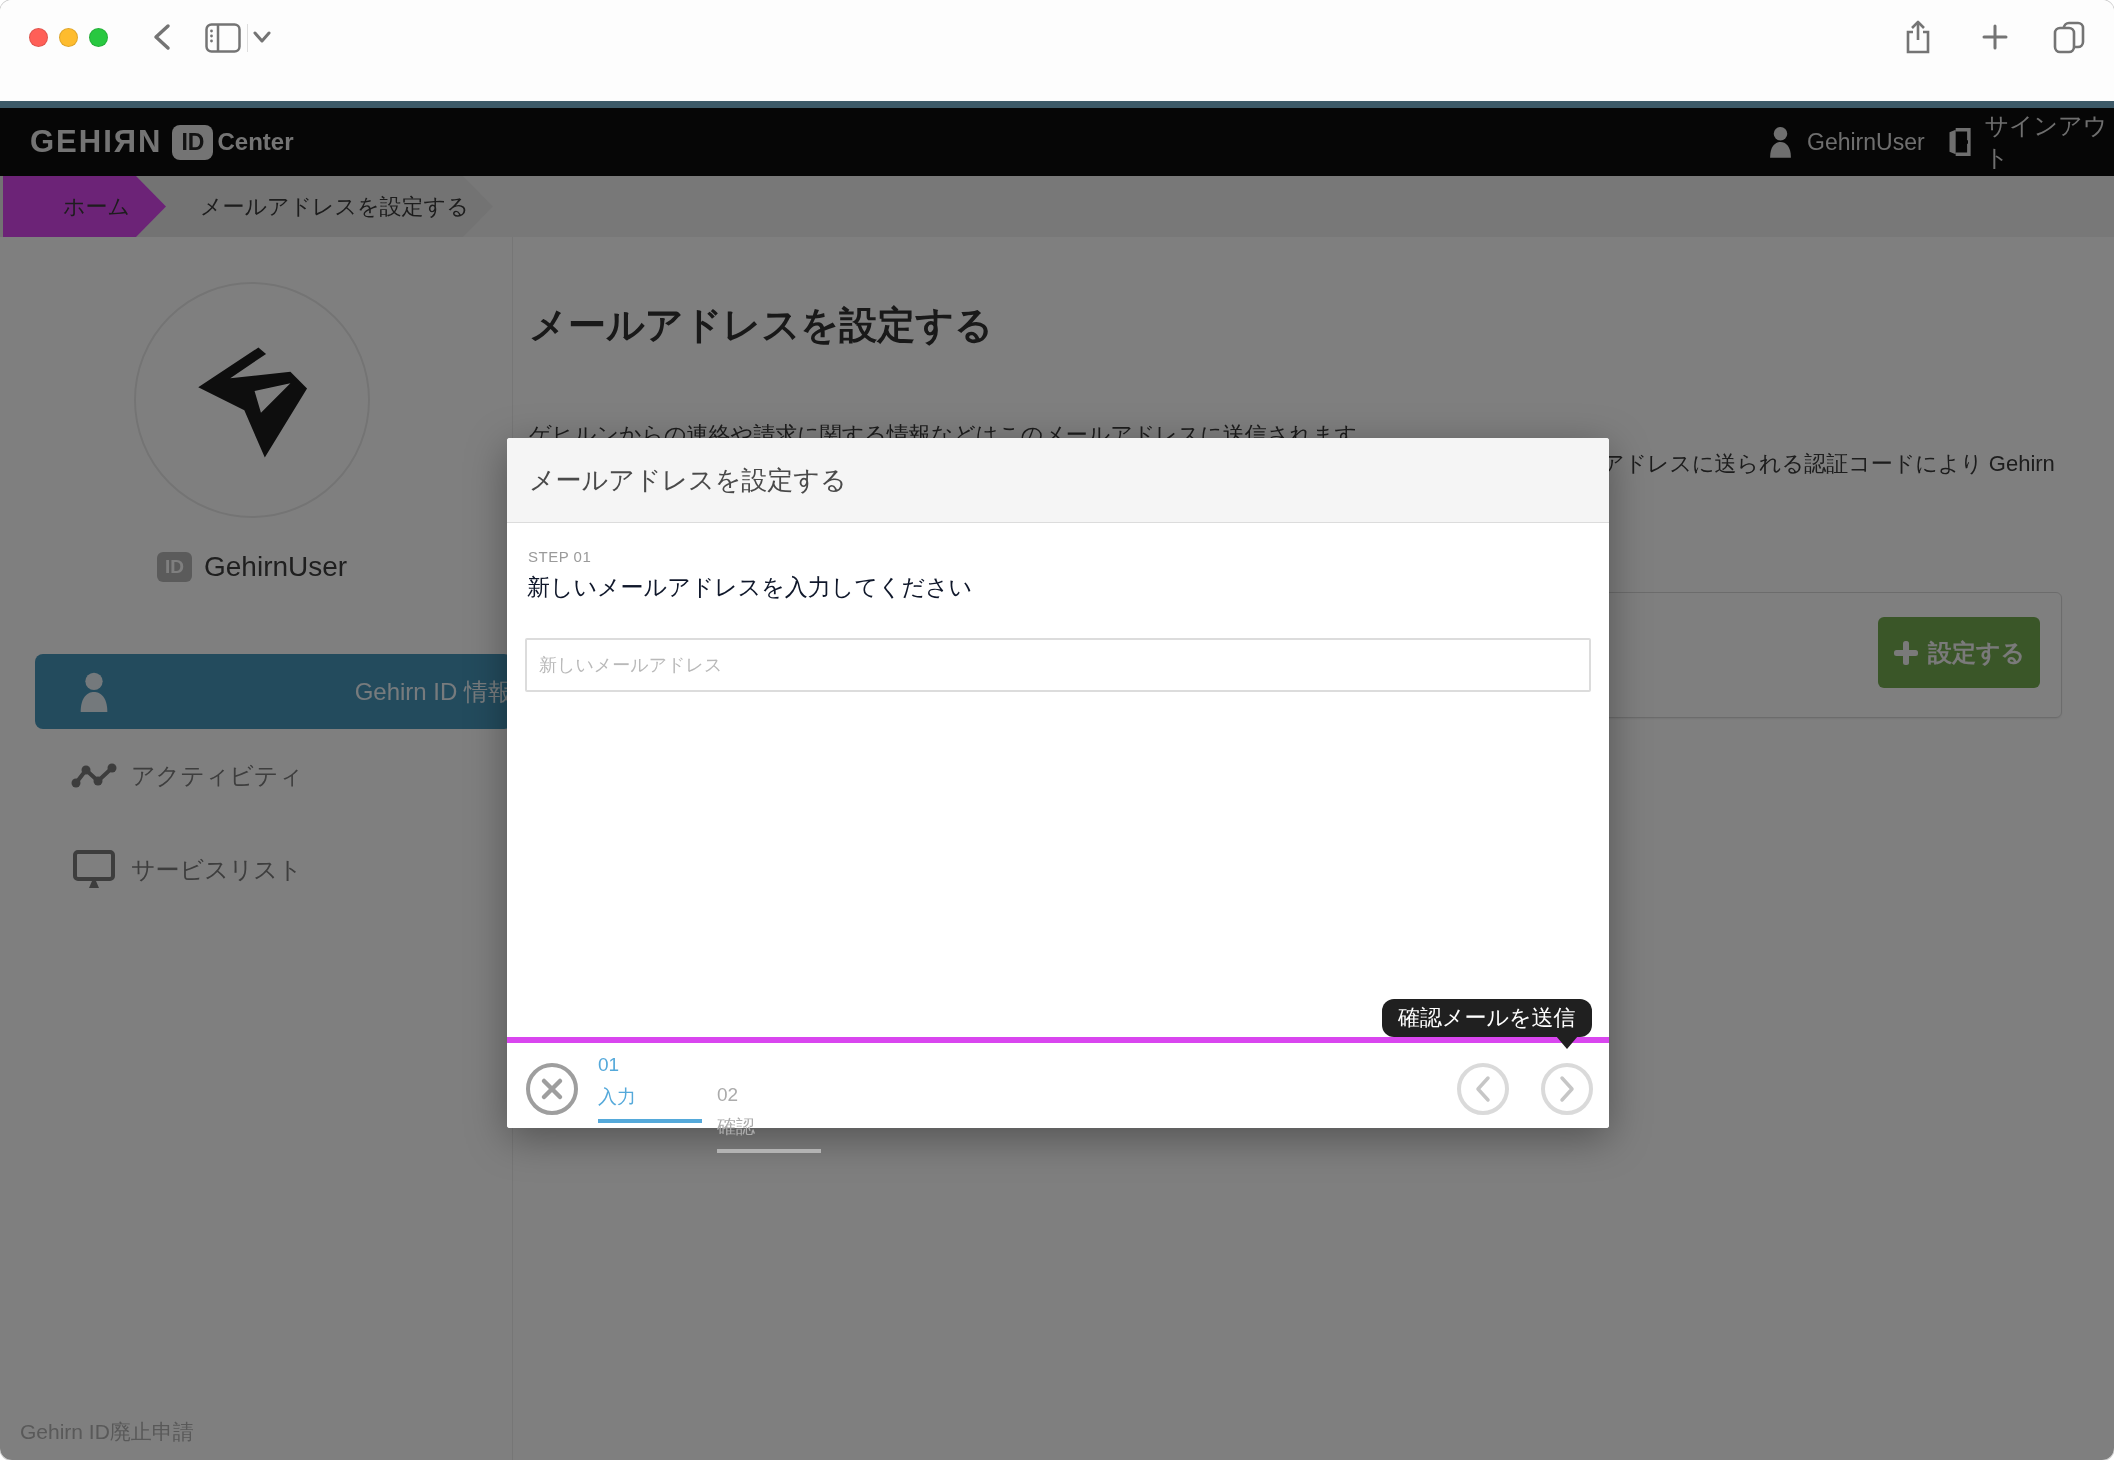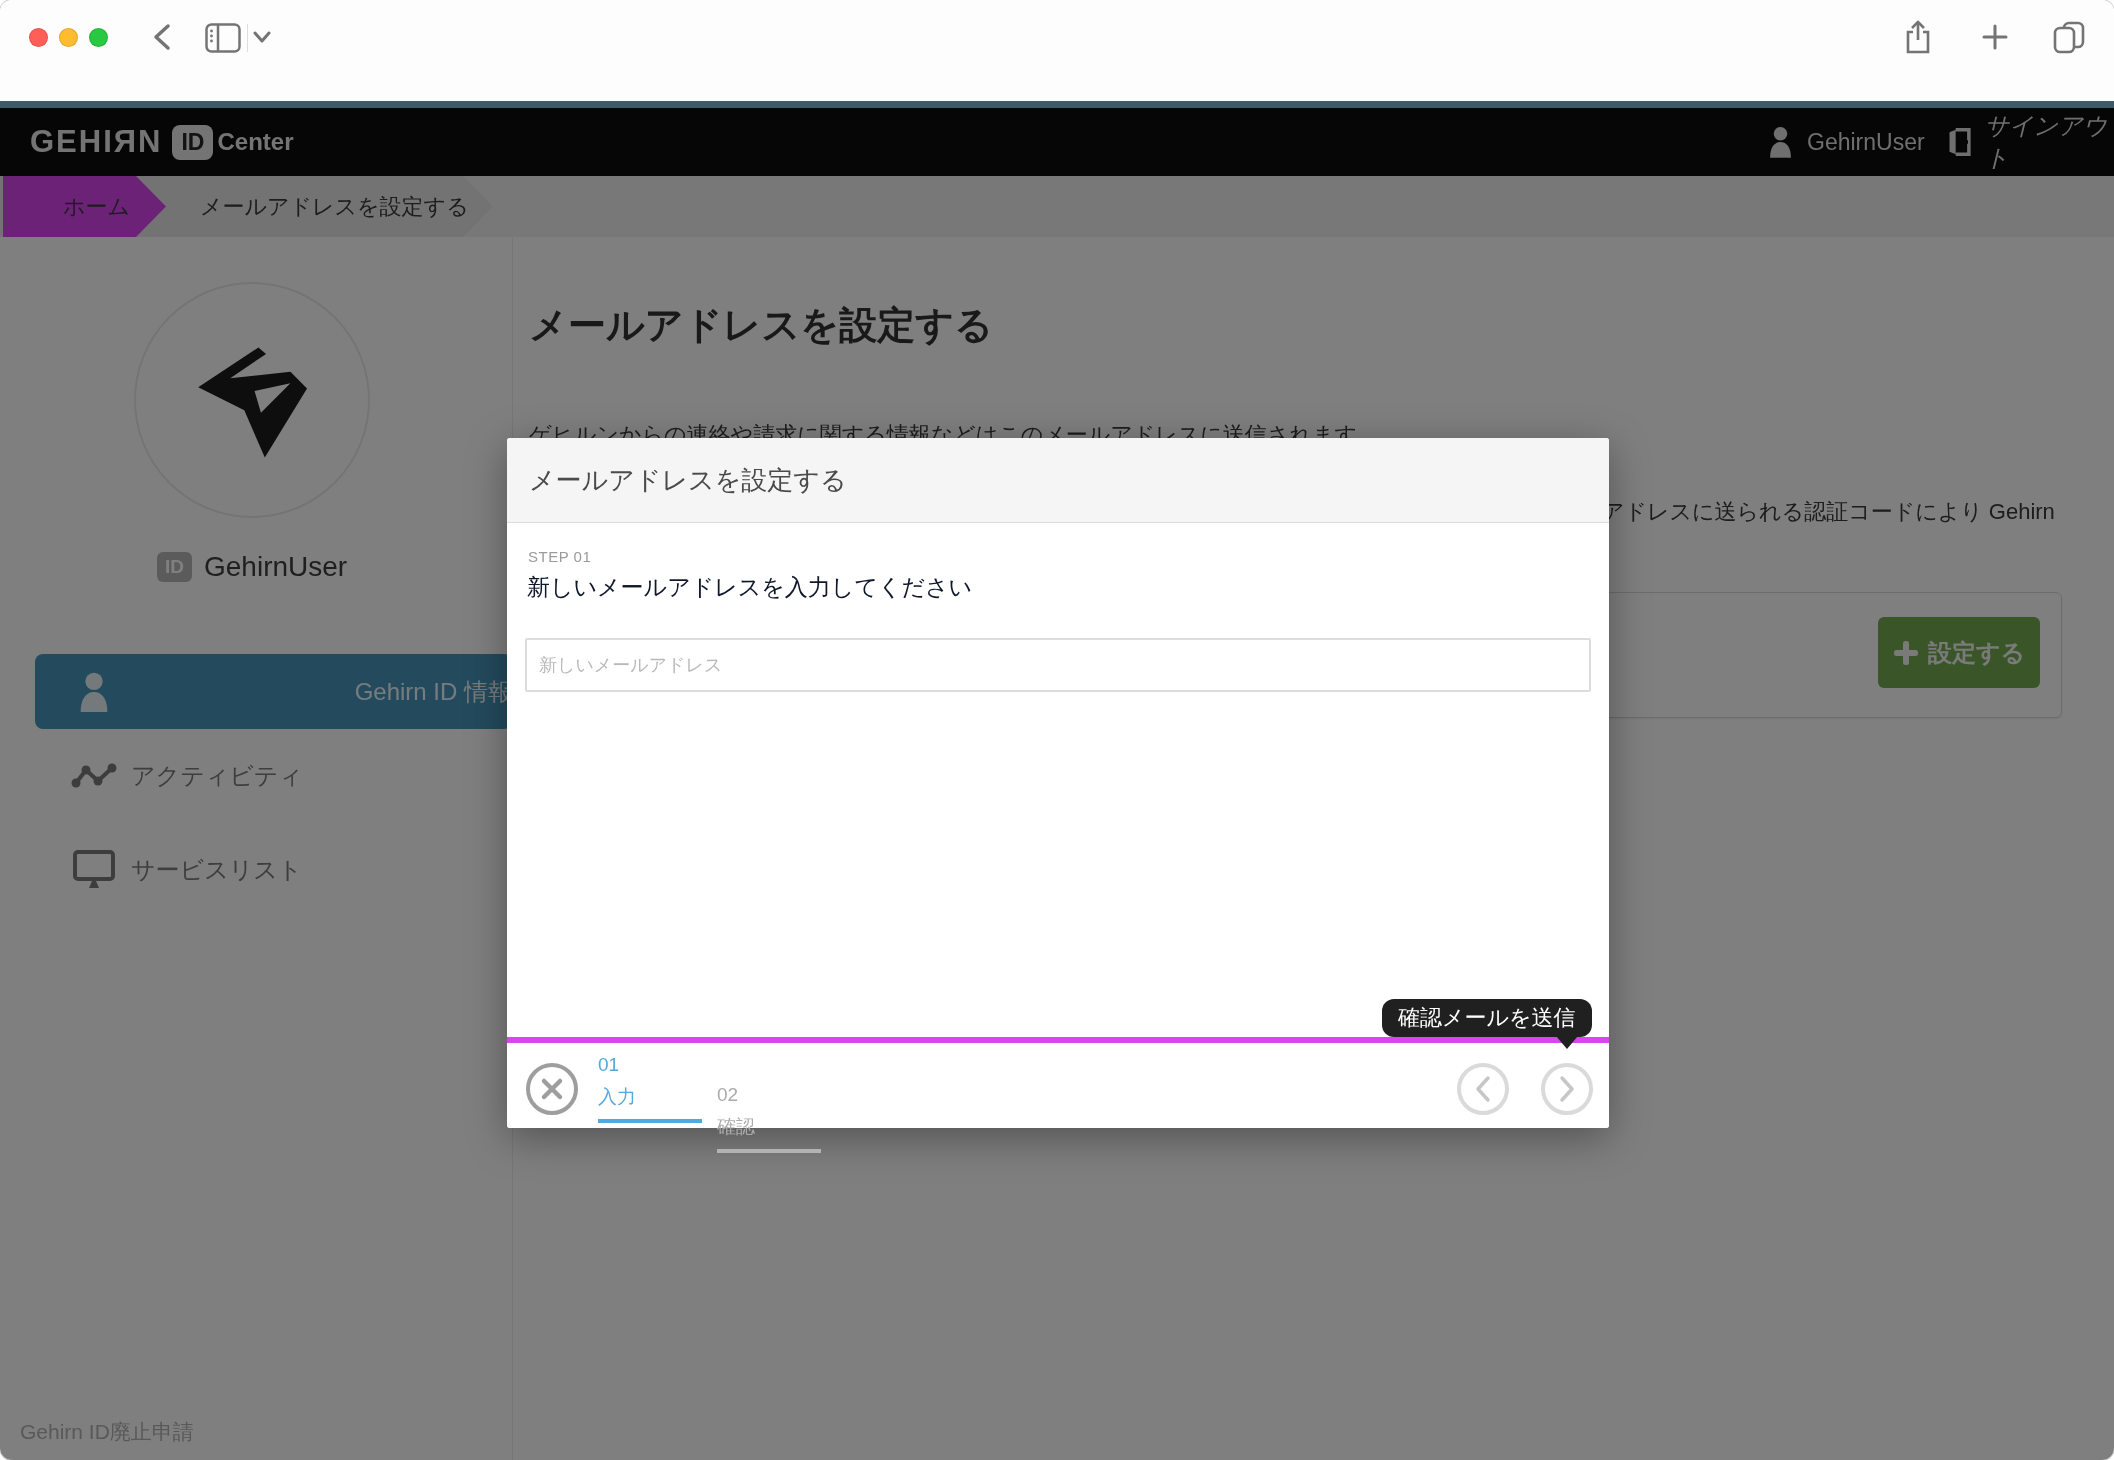--- a/index.html
+++ b/index.html
@@ -25,21 +25,21 @@
   .tint { position:absolute; left:0; top:101px; width:100%; height:7px; background:var(--browser-tint); z-index:45; }
   
   .appheader { position:absolute; left:0; top:108px; width:100%; height:68px; background:#0c0c0c; }
   .logo { position:absolute; left:30px; top:0; height:68px; display:flex; align-items:center; }
   .logo-text { font-size:31px; font-weight:bold; letter-spacing:2px; color:#e9e9e9; }
   .logo-badge { margin:0 4px 0 10px; background:#e9e9e9; color:#262626; font-size:23px; font-weight:bold; padding:4px 9px; border-radius:8px; letter-spacing:0; }
   .logo-suffix { font-size:24px; font-weight:bold; color:#e9e9e9; letter-spacing:0; }
   .hdr-user { position:absolute; left:1768px; top:0; height:68px; display:flex; align-items:center; gap:14px; }
   .hdr-user-name { color:#dedede; font-size:23px; }
   .hdr-signout { position:absolute; left:1946px; top:0; height:68px; display:flex; align-items:center; gap:12px; cursor:pointer; }
-  .hdr-signout-label { color:#dedede; font-size:24px;font-style:italic; }
+  .hdr-signout-label { color:#dedede; font-size:24px; }
   
   .breadcrumb { position:absolute; left:0; top:176px; width:100%; height:61px; background:#f0f0f0; }
   .crumb { position:absolute; top:0; height:61px; line-height:61px; font-size:22px; color:#3a3a3a;
            clip-path:polygon(0 0, calc(100% - 30px) 0, 100% 50%, calc(100% - 30px) 100%, 0 100%); }
   .crumb.c2 { left:0; width:493px; background:#e7e7e7; padding-left:200px; }
   .crumb.c1 { left:3px; width:163px; background:#d946ef; padding-left:60px; }
   
   .content { position:absolute; left:0; top:237px; width:100%; height:1223px; background:#fff; }
   .sidebar-edge { position:absolute; left:512px; top:237px; width:1px; height:1223px; background:#ececec; }
   .avatar { position:absolute; left:134px; top:282px; width:236px; height:236px; border-radius:50%;
@@ -48,21 +48,21 @@
   .idrow .badge { background:#b7b7b7; color:#fff; font-size:19px; font-weight:bold; padding:4px 8px; border-radius:6px; }
   .idrow .name { color:#3f3f3f; font-size:28px; font-weight:500; }
   .menu-item { position:absolute; left:35px; width:477px; height:75px; display:flex; align-items:center; cursor:pointer; }
   .menu-item .mi-icon { width:46px; margin-left:36px; display:flex; justify-content:center; }
   .menu-item .mi-label { margin-left:14px; font-size:24px; color:#7c7c7c; }
   .menu-item.active { background:var(--sidebar-active); border-radius:8px;justify-content:space-between; }
   .menu-item.active .mi-label { color:#eef6fa; }
   .side-footer-link { position:absolute; left:20px; top:1418px; font-size:21px; color:#b2b2b2; cursor:pointer; }
   .main-title { position:absolute; left:529px; top:300px; font-size:38px; font-weight:bold; color:#333; }
   .main-desc1 { position:absolute; left:529px; top:420px; font-size:22px; color:#3a3a3a; white-space:nowrap; }
-  .main-desc2 { position:absolute; left:1602px; top:449px; font-size:22px; color:#3a3a3a; white-space:nowrap;margin-top:48px; }
+  .main-desc2 { position:absolute; left:1602px; top:449px; font-size:22px; color:#3a3a3a; white-space:nowrap; }
   .set-card { position:absolute; left:700px; top:592px; width:1362px; height:126px; background:#fff;
               border:1px solid #d9d9d9; border-radius:6px; box-shadow:0 1px 2px rgba(0,0,0,.08); }
   .set-btn { position:absolute; left:1878px; top:617px; width:162px; height:71px; background:var(--button-green);
              border:none; border-radius:6px; color:#f4f4f4; font-size:24px; font-weight:bold;
              display:flex; align-items:center; justify-content:center; gap:9px; cursor:pointer; }
   
   .dim { position:absolute; left:0; top:108px; width:100%; height:1352px; background:rgba(0,0,0,.5); z-index:40; }
   
   .modal { position:absolute; left:507px; top:438px; width:1102px; height:690px; background:#fff;
            border-radius:3px; box-shadow:0 10px 40px rgba(0,0,0,.35); z-index:60; }

